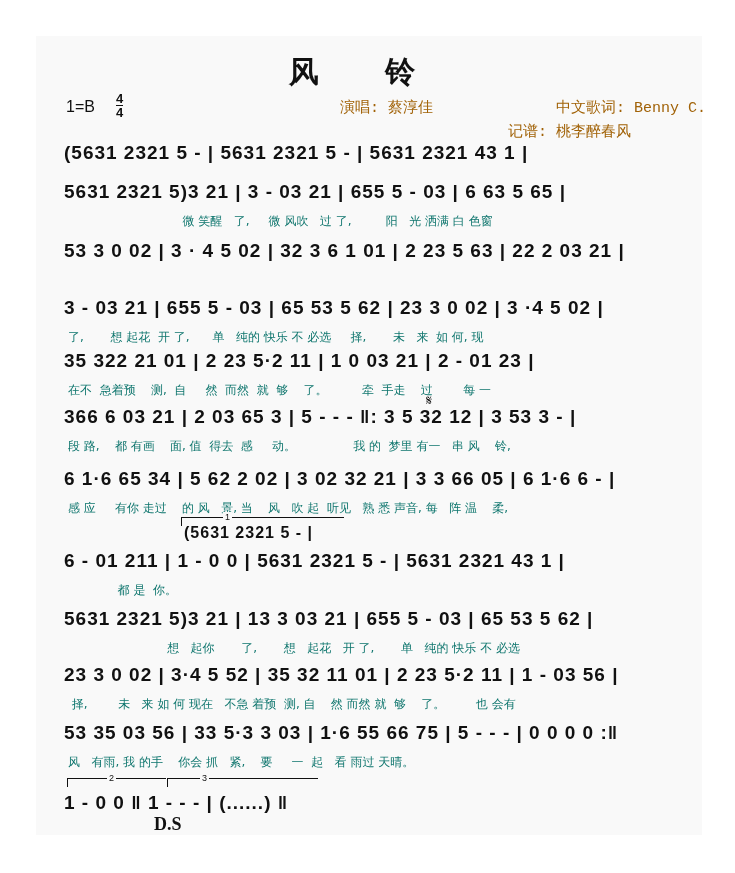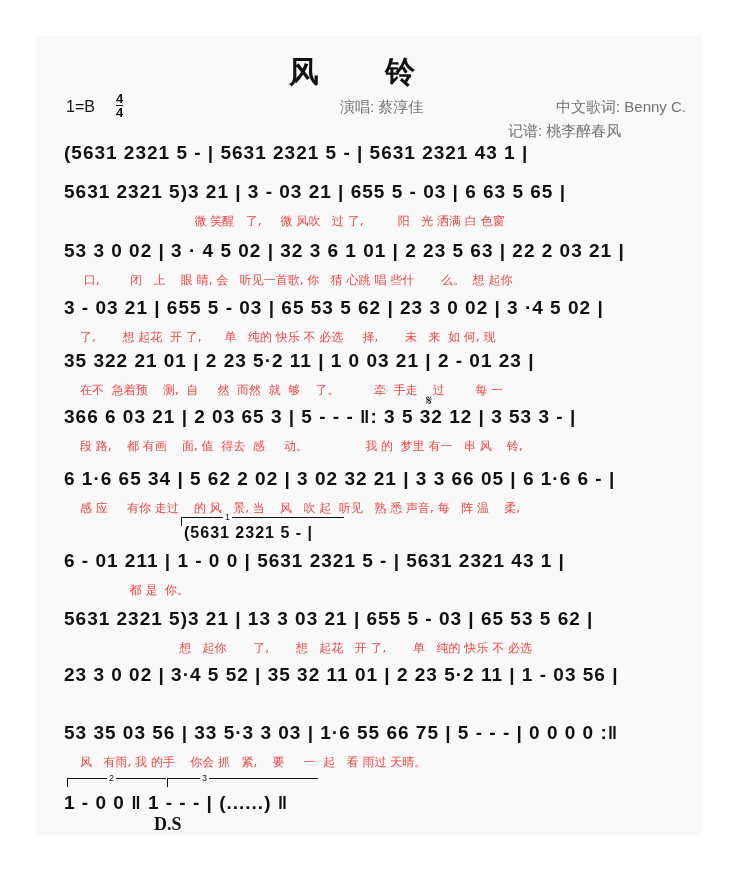--- a/index.html
+++ b/index.html
@@ -1,30 +1,30 @@
 <!DOCTYPE html>
 <html><head>
 <meta charset="utf-8">
 <style>
   html, body { margin: 0; padding: 0; background: #ffffff; }
   body { width: 735px; height: 873px; position: relative; overflow: hidden;
          font-family: "Liberation Sans", "DejaVu Sans", sans-serif; color: #111; }
   .sheet { position: absolute; left: 36px; top: 36px; width: 666px; height: 799px; background: #f9f9f9; }
   .title { position: absolute; left: 4px; width: 724px; top: 52px; text-align: center;
            font-family: "DejaVu Serif", serif; font-size: 30px; font-weight: bold; letter-spacing: 28px; }
-  .meta { position: absolute; font-family: Liberation Sans, sans-serif; font-size: 15px; color: #737373; }
+  .meta { position: absolute; font-family: Liberation Mono, monospace; font-size: 15px; color: #a16207; }
   .key { position: absolute; left: 66px; top: 98px; font-size: 16px; font-family: "Liberation Sans", sans-serif; }
   .timesig { position: absolute; left: 116px; top: 92px; font-size: 13px; line-height: 13px; text-align: center;
              font-family: "Liberation Sans", sans-serif; font-weight: bold; }
   .timesig .bar { border-top: 1px solid #111; }
   .line { position: absolute; left: 64px; width: 610px; height: 28px; }
   .notes { position: absolute; left: 0; top: 0; white-space: nowrap;
            font-family: "Liberation Sans", sans-serif; font-weight: bold; font-size: 19px; letter-spacing: 1px; }
-  .lyrics { position: absolute; left: 16px; top: 32px; white-space: pre; font-family: "DejaVu Sans", sans-serif;
-            font-size: 12px; color: #ef4444; }
+  .lyrics { position: absolute; left: 4px; top: 32px; white-space: pre; font-family: "DejaVu Sans", sans-serif;
+            font-size: 12px; color: #0f766e; }
   .ds { position: absolute; left: 154px; top: 814px; font-family: "Liberation Serif", serif; font-weight: bold; font-size: 18px; }
   .bracket { position: absolute; border-top: 1px solid #111; border-left: 1px solid #111; height: 8px; }
   .bracket-num { position: absolute; font-size: 9px; background: #f9f9f9; padding: 0 2px; }
   .segno { position: absolute; font-size: 14px; font-family: "DejaVu Serif", serif; }
 </style>
 </head>
 <body>
 
 <div class="sheet"></div>
 
@@ -45,21 +45,20 @@
   <div class="lyrics"></div>
 </div>
 
 <div class="line" style="top:181px;">
   <div class="notes">5631  2321  5)3  21  |  3 - 03  21  |  655  5 - 03  |  6 63 5 65  |</div>
   <div class="lyrics">                              微 笑醒   了,     微 风吹   过 了,         阳   光 洒满 白 色窗</div>
 </div>
 
 <div class="line" style="top:240px;">
   <div class="notes">53 3 0 02  |  3 · 4 5 02  |  32 3 6 1 01  |  2 23 5 63  |  22 2 03 21  |</div>
-  <div class="lyrics"> 口,        闭   上    眼 睛, 会   听见一首歌, 你   猜 心跳 唱 些什       么。  想 起你</div>
 </div>
 
 <div class="line" style="top:297px;text-decoration:underline;">
   <div class="notes">3 - 03 21  |  655 5 - 03  |  65 53 5 62  |  23 3 0 02  |  3 ·4 5 02  |</div>
   <div class="lyrics">了,       想 起花  开 了,      单   纯的 快乐 不 必选     择,       未   来  如 何, 现</div>
 </div>
 
 <div class="line" style="top:350px;">
   <div class="notes">35  322  21  01  |  2  23  5·2  11  |  1  0  03  21  |  2 - 01  23  |</div>
   <div class="lyrics">在不  急着预    测,  自     然  而然  就  够    了。         牵  手走    过        每 一</div>
@@ -85,20 +84,21 @@
   <div class="lyrics">             都 是  你。</div>
 </div>
 
 <div class="line" style="top:608px;">
   <div class="notes">5631 2321 5)3  21  |  13  3  03  21  |  655  5 - 03  |  65 53 5 62  |</div>
   <div class="lyrics">                          想   起你       了,       想   起花   开 了,       单   纯的 快乐 不 必选</div>
 </div>
 
 <div class="line" style="top:664px;">
   <div class="notes">23 3 0 02  |  3·4 5 52  |  35 32 11 01  |  2 23 5·2 11  |  1 - 03 56  |</div>
+  <div class="lyrics"> 择,        未   来 如 何 现在   不急 着预  测, 自    然 而然 就  够    了。        也 会有</div>
 </div>
 
 <div class="line" style="top:722px;">
   <div class="notes">53 35 03 56  |  33 5·3 3 03  |  1·6 55 66 75  |  5 - - -  |  0 0 0 0 :‖</div>
   <div class="lyrics">风   有雨, 我 的手    你会 抓   紧,    要     一  起   看 雨过 天晴。</div>
 </div>
 
 <div class="bracket" style="left:67px; top:778px; width:98px;"></div>
 <div class="bracket-num" style="left:107px; top:773px;">2</div>
 <div class="bracket" style="left:167px; top:778px; width:150px; border-left:1px solid #111;"></div>

